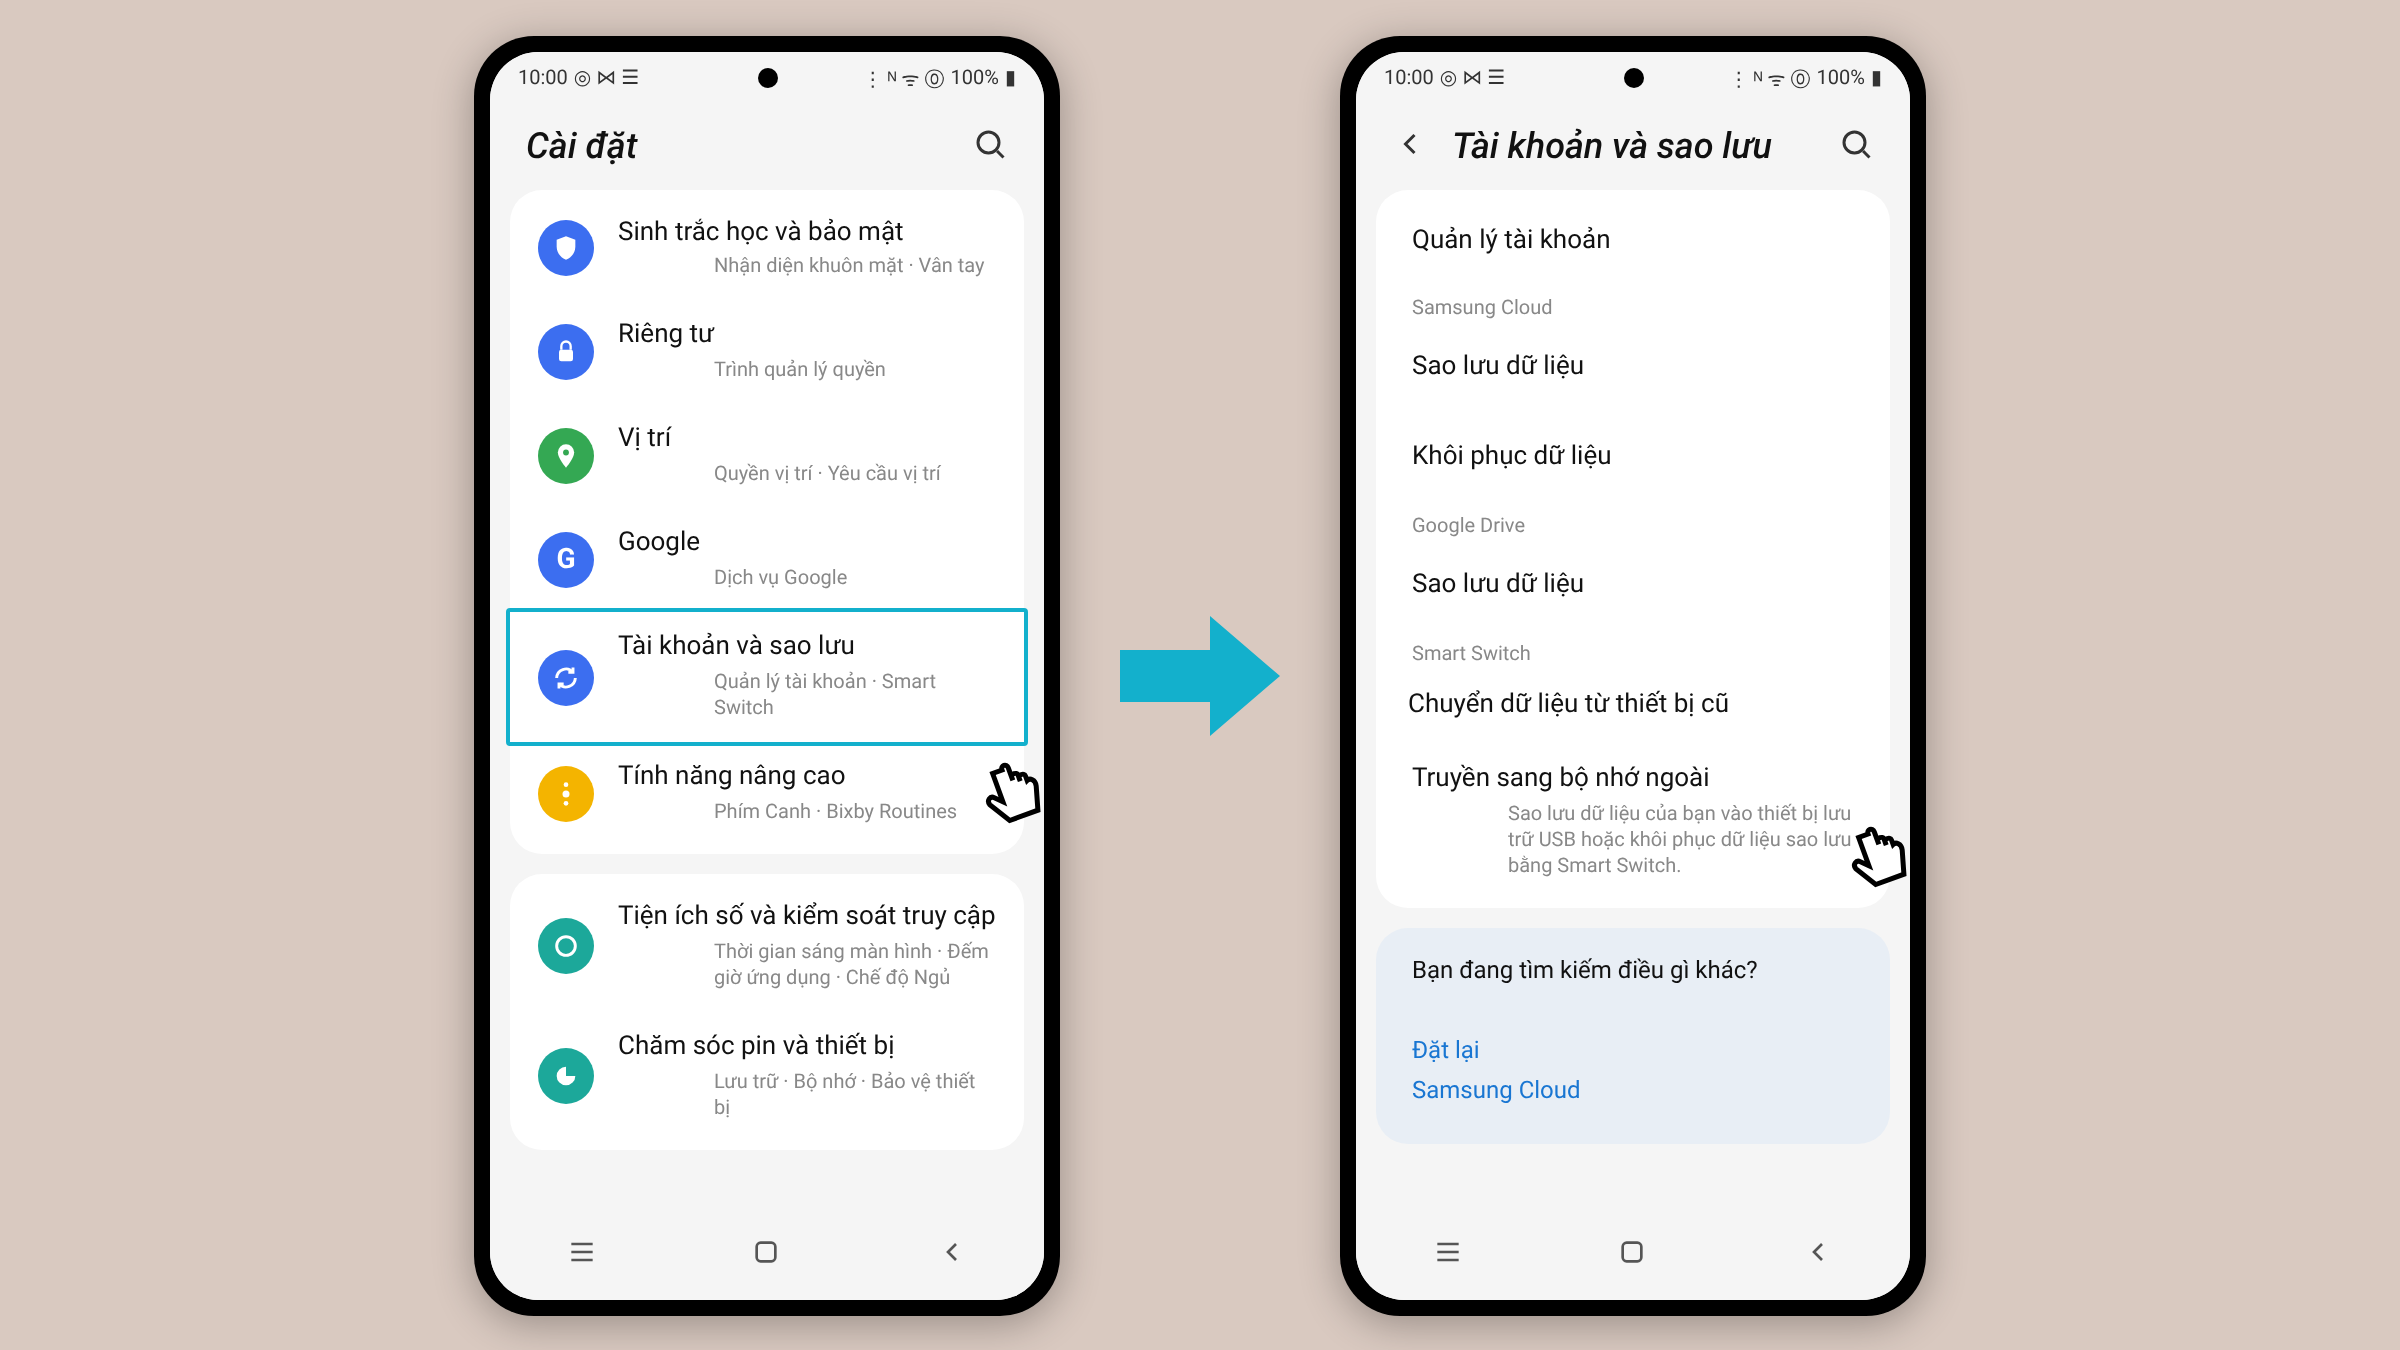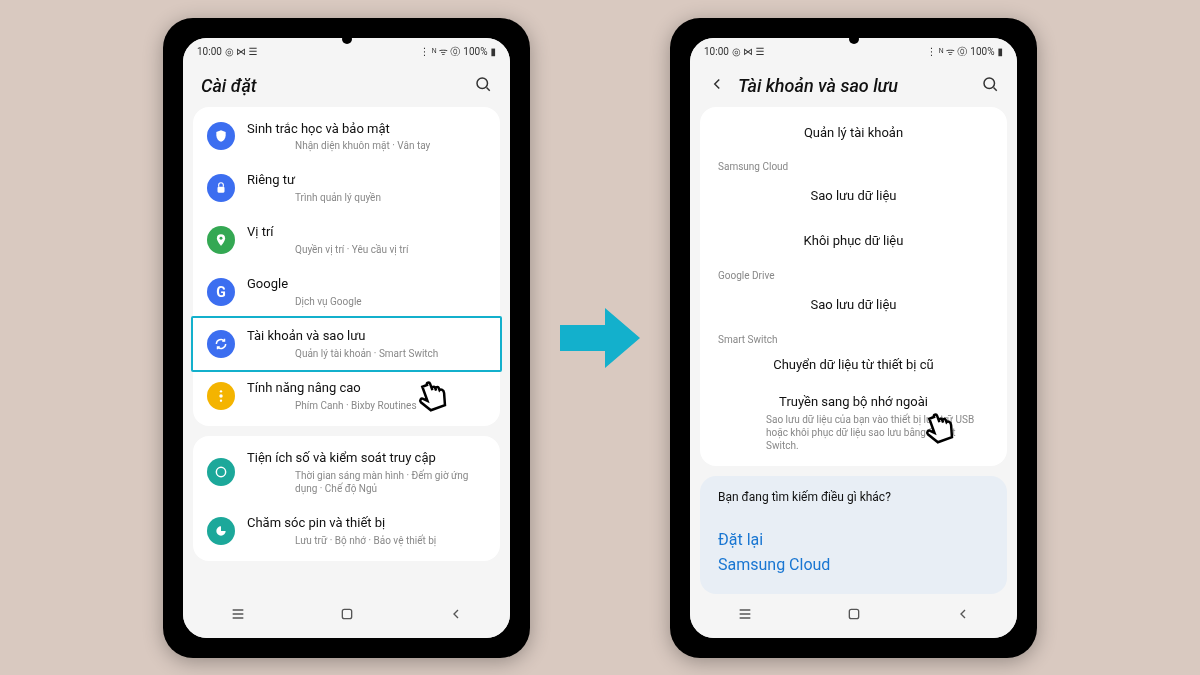--- a/index.html
+++ b/index.html
@@ -7,25 +7,25 @@
     font-family: -apple-system, BlinkMacSystemFont, "Segoe UI", Roboto, sans-serif;
     background: #d9c9c0;
     width: 1200px;
     height: 675px;
     display: flex;
     align-items: center;
     justify-content: center;
     gap: 30px;
   }
   .phone {
-    width: 367px;
+    width: 293px;
     height: 640px;
     background: #000;
     border-radius: 30px;
-    padding: 20px;
+    padding: 8px;
     position: relative;
     box-shadow: 0 4px 20px rgba(0,0,0,0.3);
   }
   .screen {
     width: 100%;
     height: 100%;
     background: #f5f5f5;
     border-radius: 24px;
     overflow: hidden;
     display: flex;
@@ -103,34 +103,34 @@
   .ic-green { background: #34a853; }
   .ic-yellow { background: #f4b400; }
   .ic-teal { background: #1ca89a; }
   .ic-purple { background: #5c6bc0; }
   .row-text { flex: 1; min-width: 0; }
   .row-title { font-size: 13px; color: #111; line-height: 1.3; }
   .row-sub { font-size: 10px; color: #888; margin-top: 2px; line-height: 1.3; margin-left: 48px; }
   .simple-row {
     padding: 14px 18px;
   }
-  .simple-row .row-title { font-size: 13px; text-align: center; }
+  .simple-row .row-title { font-size: 13px; }
   .simple-row .row-sub { font-size: 10px; }
   .section-header {
     font-size: 10px;
     color: #888;
     padding: 6px 18px 2px;
   }
   .info-card {
     background: #e8eef5;
     border-radius: 16px;
     padding: 14px 18px;
   }
   .info-title { font-size: 12px; color: #111; margin-bottom: 26px; }
-  .info-link { font-size: 16px; color: #1976d2; margin-bottom: 6px; }
+  .info-link { font-size: 12px; color: #1976d2; margin-bottom: 6px; }
   .nav-bar {
     display: flex;
     justify-content: space-around;
     align-items: center;
     padding: 10px 0 12px;
     background: #f5f5f5;
   }
   .nav-icon { width: 16px; height: 16px; color: #555; }
   .arrow {
     color: #13b0cc;

